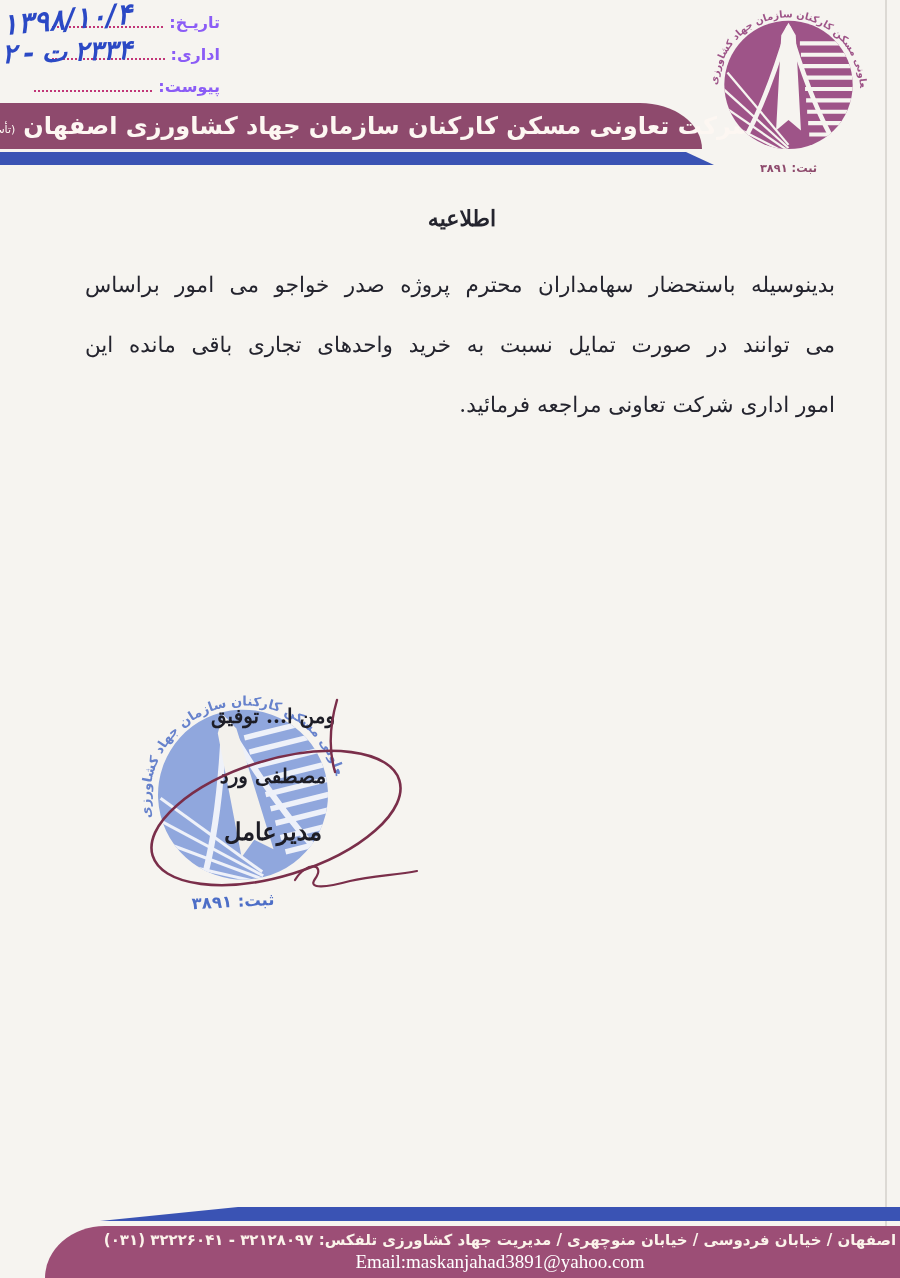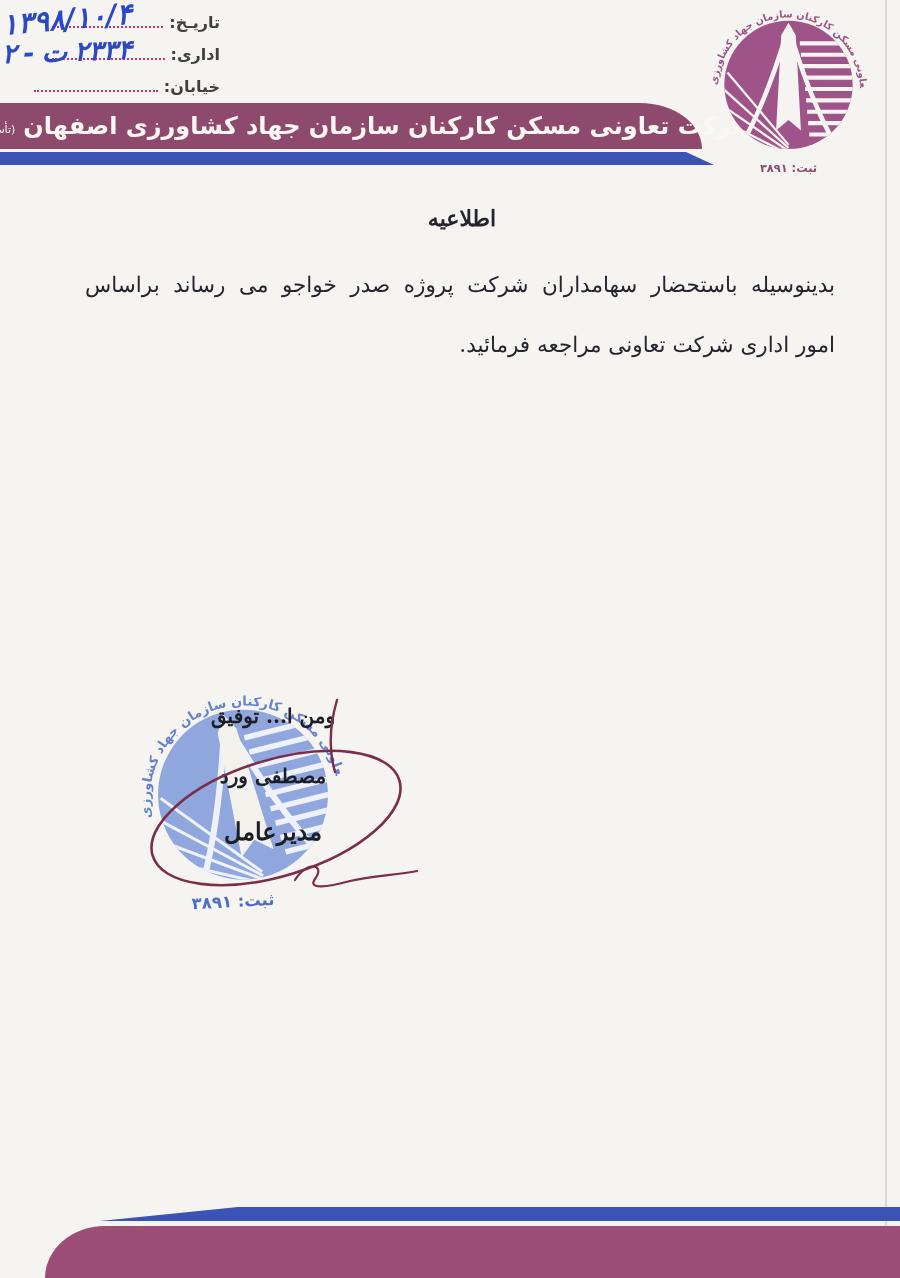--- a/index.html
+++ b/index.html
@@ -5,21 +5,21 @@
   html,body{margin:0;padding:0;}
   body{background:#e9e7e3;font-family:"DejaVu Sans",sans-serif;}
   .page{position:relative;width:900px;height:1278px;margin:0 auto;
         background:#f6f4f0;overflow:hidden;}
   .scan-edge{position:absolute;top:0;right:13px;width:2px;height:100%;
         background:#dcd9d4;}
 
   
   .meta-row{position:absolute;display:flex;align-items:flex-end;}
   .meta-row .dots{flex:1;border-bottom:2px dotted #c13577;margin:0 6px 4px 0;height:14px;}
-  .meta-label{color:#404040;font-size:16px;font-weight:bold;direction:rtl;white-space:nowrap;text-align:center;}
+  .meta-label{color:#8b5cf6;font-size:16px;font-weight:bold;direction:rtl;white-space:nowrap;text-align:center;}
   .row-date{left:52px;top:12px;width:168px;}
   .row-number{left:52px;top:44px;width:168px;}
   .row-attach{left:34px;top:76px;width:186px;}
   .hand{position:absolute;color:#2b49c5;font-weight:bold;font-style:italic;
         font-family:"DejaVu Sans",sans-serif;white-space:nowrap;}
   .hand-date{left:2px;top:2px;font-size:29px;transform:rotate(-5deg);letter-spacing:2px;}
   .hand-number{left:2px;top:36px;font-size:27px;transform:rotate(-2deg);
         display:flex;gap:7px;direction:ltr;}
 
   
@@ -72,21 +72,21 @@
   <div class="meta-row row-date">
     <div class="dots"></div>
     <div class="meta-label">تاریـخ:</div>
   </div>
   <div class="meta-row row-number">
     <div class="dots"></div>
     <div class="meta-label">اداری:</div>
   </div>
   <div class="meta-row row-attach">
     <div class="dots"></div>
-    <div class="meta-label">خیابان:</div>
+    <div class="meta-label">پیوست:</div>
   </div>
 
   <div class="hand hand-date">۱۳۹۸/۱۰/۴</div>
   <div class="hand hand-number">
     <span>۲</span>
     <span>-</span>
     <span>ت</span>
     <span>۲۳۳۴</span>
   </div>
 
@@ -125,21 +125,22 @@
     <polygon points="85,20 92,32 97,124 85,114 73,124 78,32" fill="#f6f4f0"></polygon>
     <text font-size="9.5" fill="#9e5488" font-weight="bold">
       <textPath href="#logoArc" startOffset="50%" text-anchor="middle">شرکت تعاونی مسکن کارکنان سازمان جهاد کشاورزی اصفهان</textPath>
     </text>
     <text x="85" y="164" font-size="11" font-weight="bold" fill="#8e4a6d" text-anchor="middle">ثبت: ۳۸۹۱</text>
   </svg>
 
   <div class="title">اطلاعیه</div>
 
   <div class="body-text">
-    <div class="body-line">بدینوسیله باستحضار سهامداران شرکت پروژه صدر خواجو می رساند براساس</div>
+    <div class="body-line">بدینوسیله باستحضار سهامداران محترم پروژه صدر خواجو می امور براساس</div>
+    <div class="body-line">می توانند در صورت تمایل نسبت به خرید واحدهای تجاری باقی مانده این</div>
     <div class="body-line last">امور اداری شرکت تعاونی مراجعه فرمائید.</div>
   </div>
 
   <svg class="stamp-svg" viewBox="0 0 170 170">
     <defs>
       <clipPath id="stampClip">
           <circle cx="85" cy="80" r="62"></circle>
         </clipPath>
       <path id="stampArc" d="M 16,84 A 69,69 0 1 1 154,84" fill="none"></path>
     </defs>
@@ -180,15 +181,17 @@
   <svg class="sig-stroke-svg" viewBox="0 0 290 220">
     <g stroke="#7a2e4a" fill="none" stroke-linecap="round">
       <ellipse cx="131" cy="128" rx="129" ry="58" stroke-width="2.6" transform="rotate(-17 131 128)"></ellipse>
       <path d="M192,10 C185,34 183,58 190,82" stroke-width="2.4"></path>
       <path d="M150,190 C162,170 181,174 170,189 C162,200 183,197 205,191 C226,186 251,185 272,181" stroke-width="2.2"></path>
     </g>
   </svg>
 
   <div class="foot-blue"></div>
   <div class="foot-band">
+    <div class="foot-address">اصفهان / خیابان فردوسی / خیابان منوچهری / مدیریت جهاد کشاورزی   تلفکس: ۳۲۱۲۸۰۹۷ - ۳۲۲۲۶۰۴۱ (۰۳۱)</div>
+    <div class="foot-email">Email:maskanjahad3891@yahoo.com</div>
   </div>
 
 </div>
 
 </body></html>

